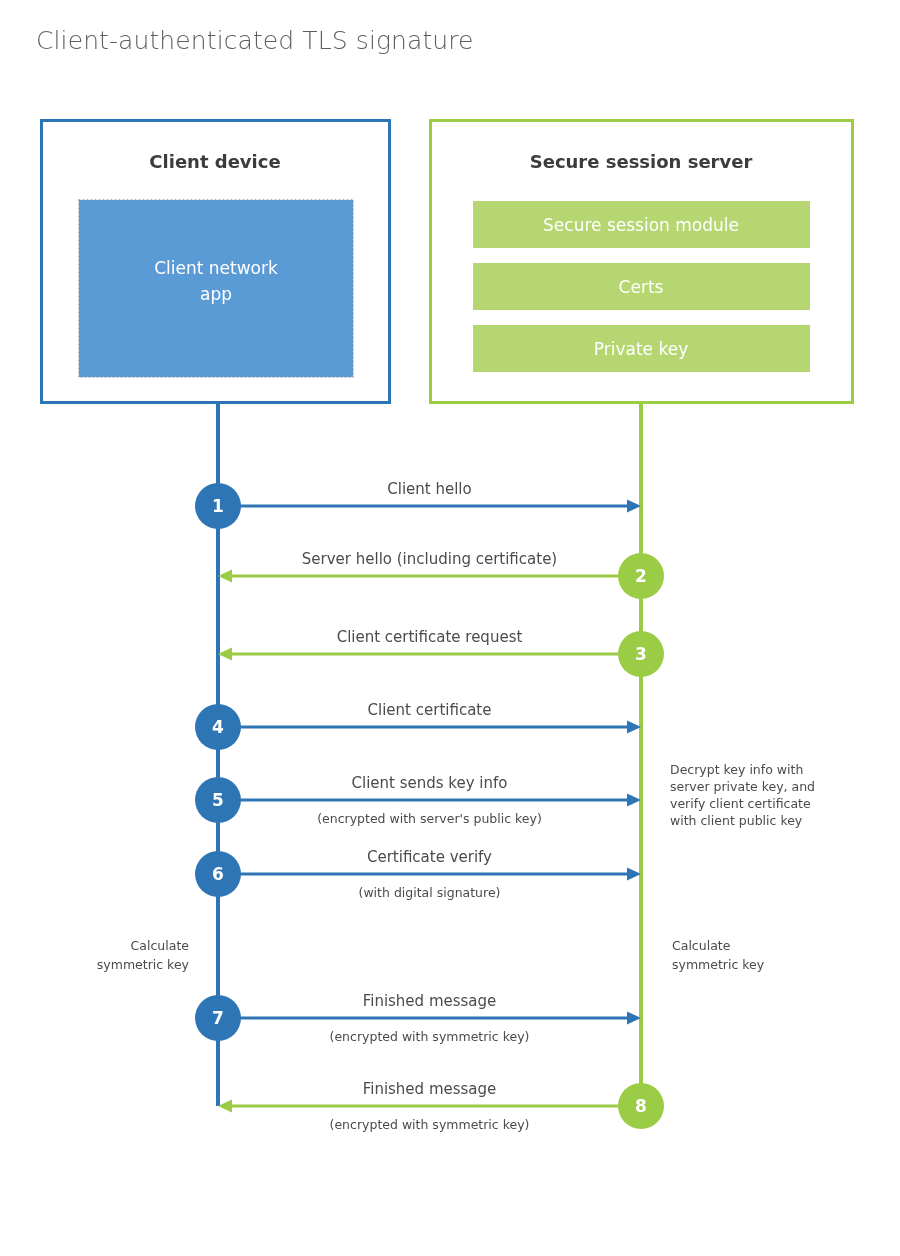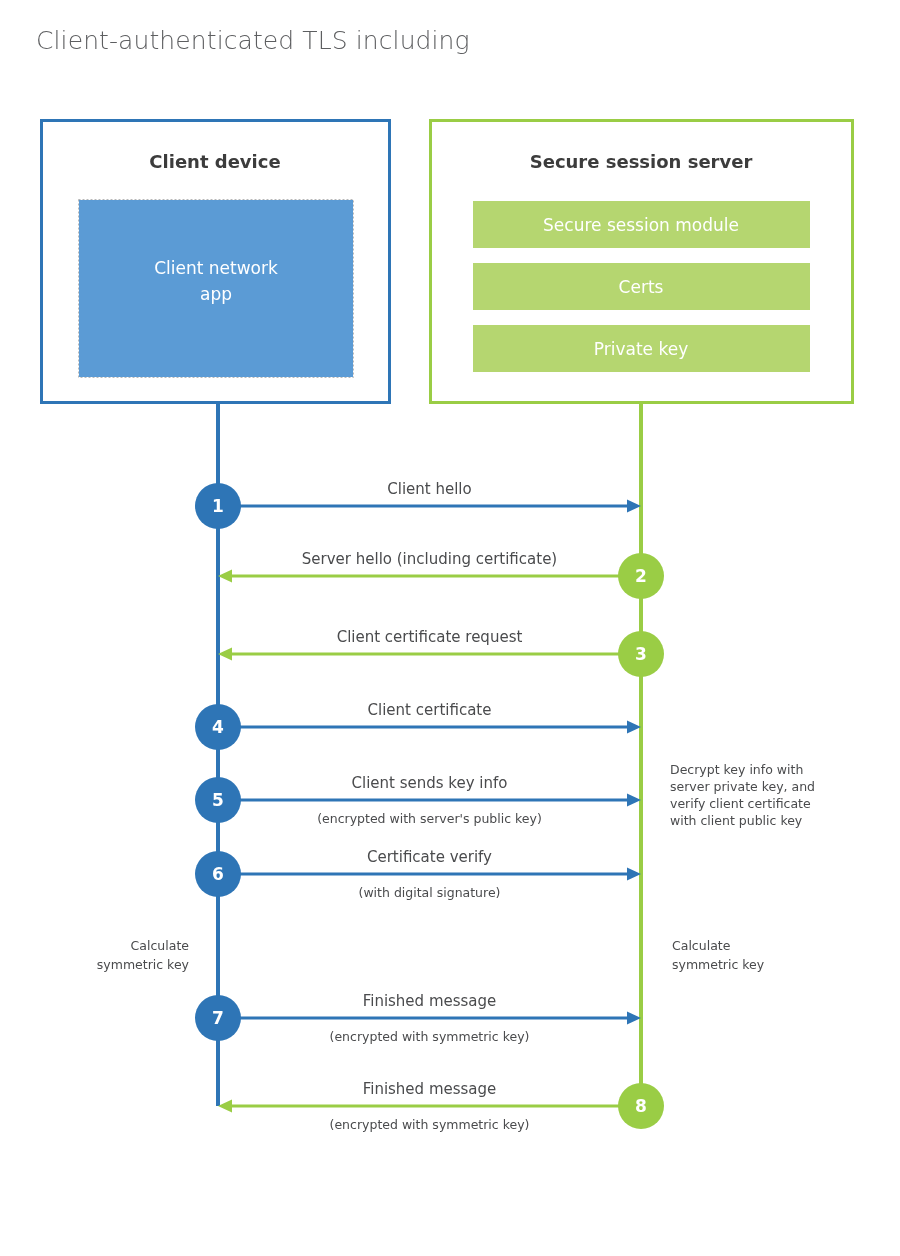--- a/index.html
+++ b/index.html
@@ -86,21 +86,21 @@
     stroke: #b8b8b8;
     stroke-width: 1;
     stroke-dasharray: 2 2;
   }
 </style>
 </head>
 <body style="background: rgb(255, 255, 255);">
 
 <div id="diagram-root">
 
-  <div class="page-title" style="color: rgb(93, 94, 96);">Client-authenticated TLS including</div>
+  <div class="page-title" style="color: rgb(93, 94, 96);">Client-authenticated TLS signature</div>
 
   <svg class="diagram-canvas" viewBox="0 0 900 1256">
 
     <line id="client-lifeline" x1="218" y1="403" x2="218" y2="1106" stroke-width="4" stroke-linecap="butt" stroke="#2e75b6"></line>
     <line id="server-lifeline" x1="641" y1="403" x2="641" y2="1106" stroke-width="4" stroke-linecap="butt" stroke="#9acd45"></line>
 
     <g>
       <rect class="participant-box" id="client-box" x="41.5" y="120.5" width="348" height="282" stroke="#2e75b6"></rect>
       <text class="participant-title" x="215" y="168">Client device</text>
       <rect class="dashed-edge" id="client-block-0-outline" x="78.5" y="199.5" width="275" height="178"></rect>

